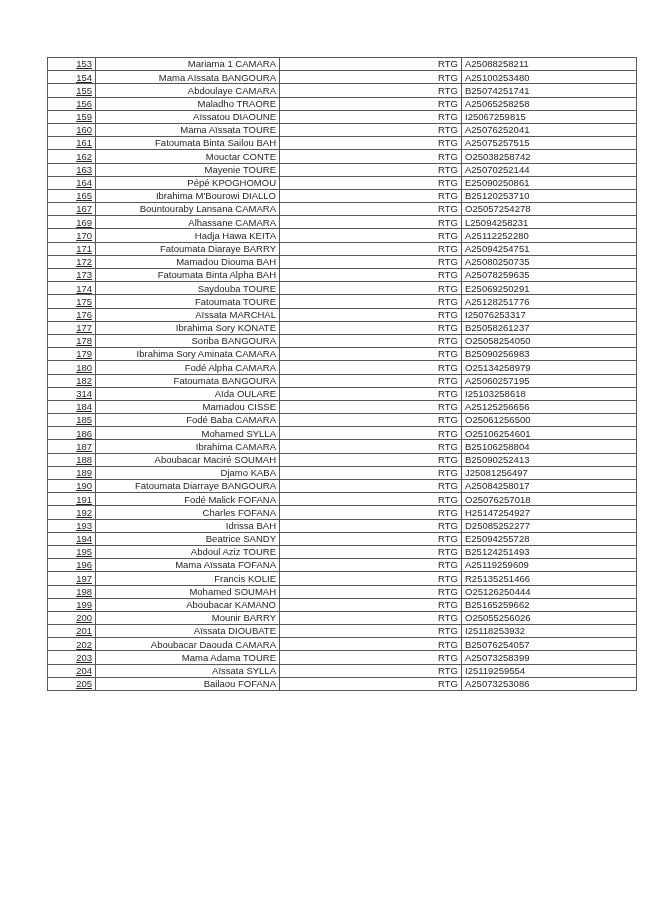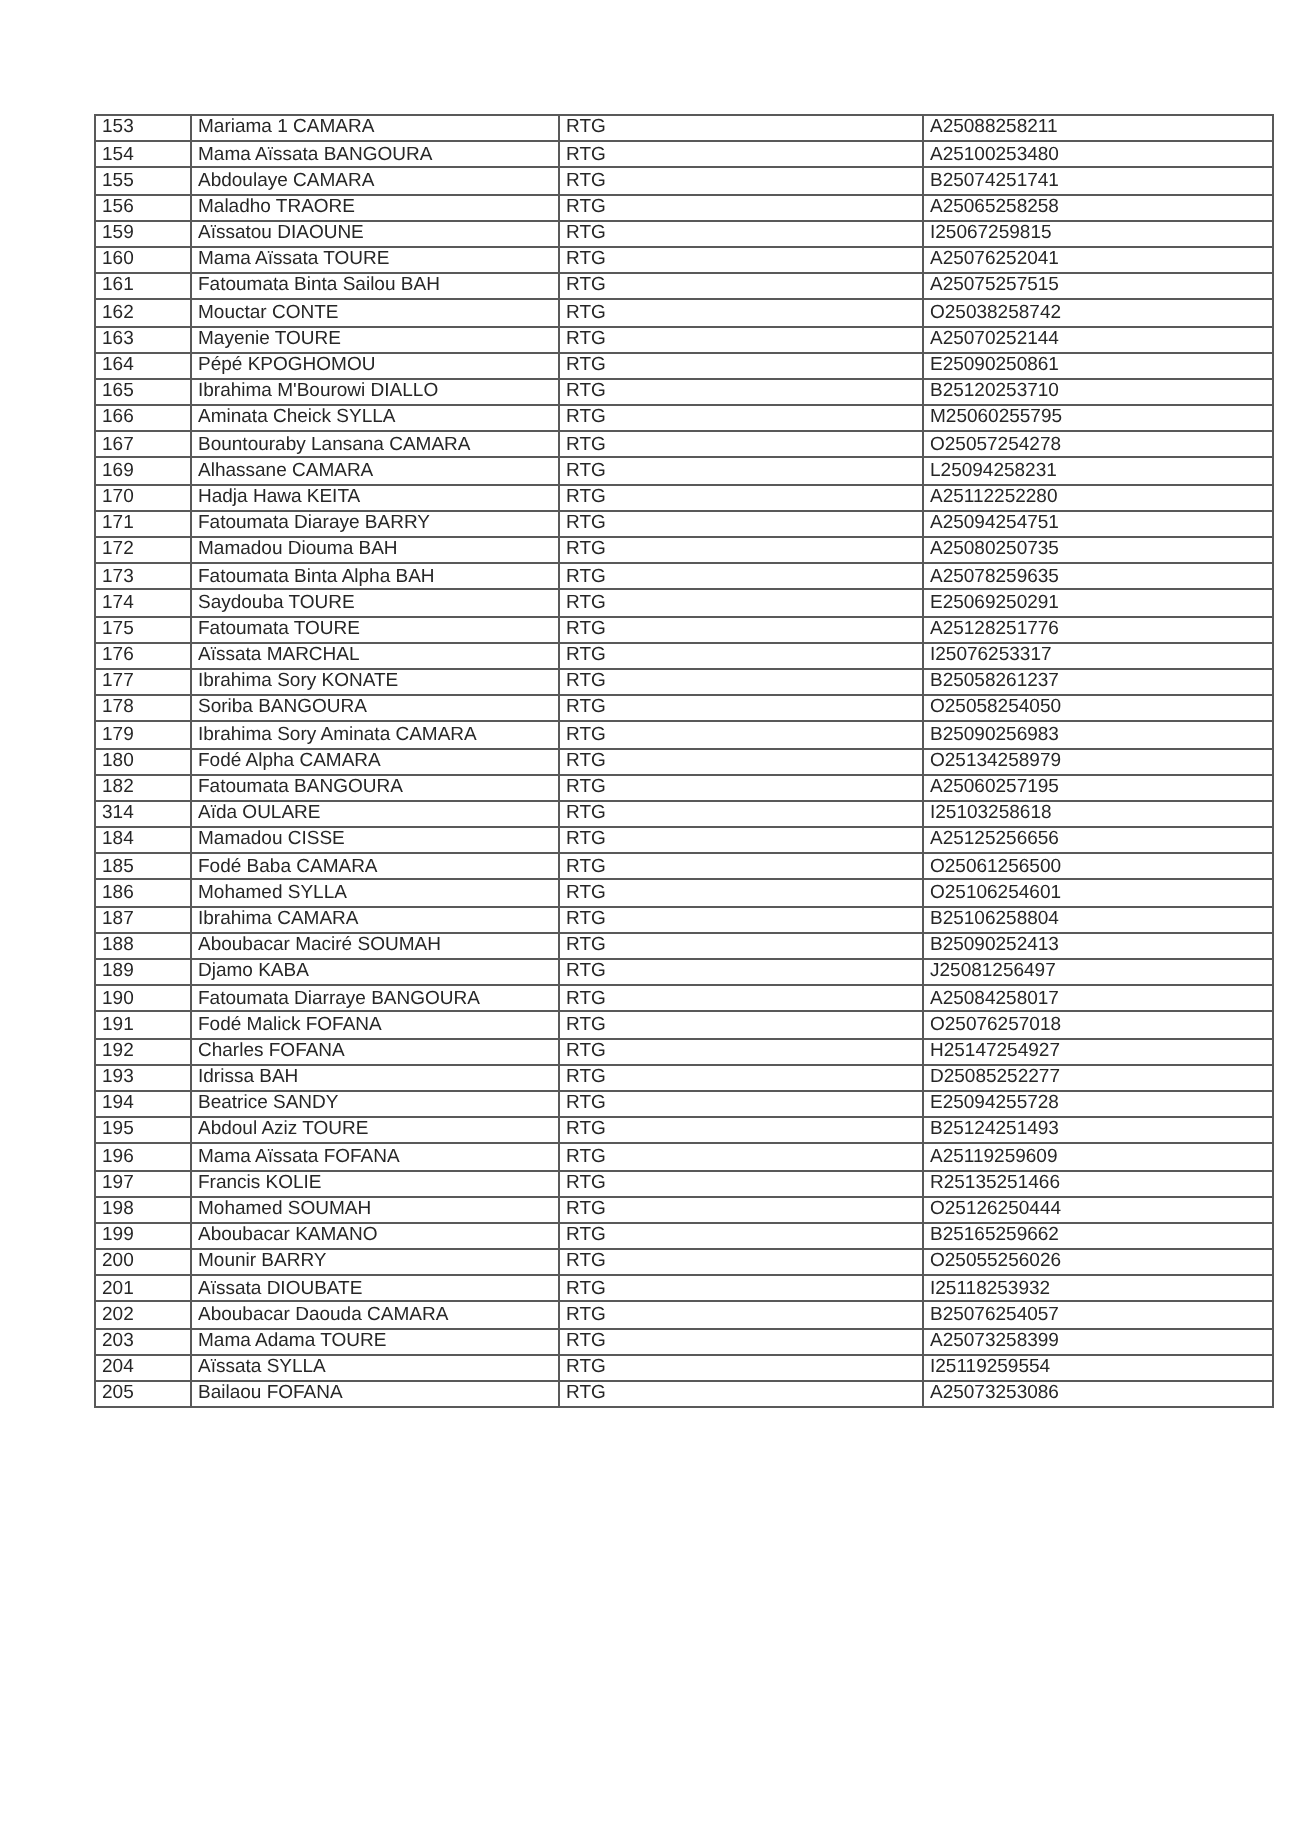--- a/index.html
+++ b/index.html
@@ -27,23 +27,23 @@
     border: 1px solid #595959;
     height: 12.2px;
     font-size: 9.5px;
     line-height: 1;
     color: #262626;
     padding: 0 3px;
     vertical-align: middle;
     overflow: hidden;
     white-space: nowrap;
   }
-  td.c0 { width: 41px;  text-align: left;  padding-right: 5px; }
-  td.c1 { width: 177px; text-align: left;   white-space: pre; }
-  td.c2 { width: 175px; text-align: left; }
+  td.c0 { width: 41px;  text-align: right;  padding-right: 5px; text-decoration: underline; }
+  td.c1 { width: 177px; text-align: right;   white-space: pre; }
+  td.c2 { width: 175px; text-align: right; }
   td.c3 { width: 168px; }
 </style>
 </head>
 <body>
 
 <div class="page">
   <table class="roster">
     <tbody>
         <tr>
           <td class="c0">153</td>
@@ -105,26 +105,20 @@
           <td class="c2">RTG</td>
           <td class="c3">E25090250861</td>
         </tr>
         <tr>
           <td class="c0">165</td>
           <td class="c1">Ibrahima M'Bourowi DIALLO</td>
           <td class="c2">RTG</td>
           <td class="c3">B25120253710</td>
         </tr>
         <tr>
-          <td class="c0">166</td>
-          <td class="c1">Aminata Cheick SYLLA</td>
-          <td class="c2">RTG</td>
-          <td class="c3">M25060255795</td>
-        </tr>
-        <tr>
           <td class="c0">167</td>
           <td class="c1">Bountouraby  Lansana CAMARA</td>
           <td class="c2">RTG</td>
           <td class="c3">O25057254278</td>
         </tr>
         <tr>
           <td class="c0">169</td>
           <td class="c1">Alhassane CAMARA</td>
           <td class="c2">RTG</td>
           <td class="c3">L25094258231</td>

